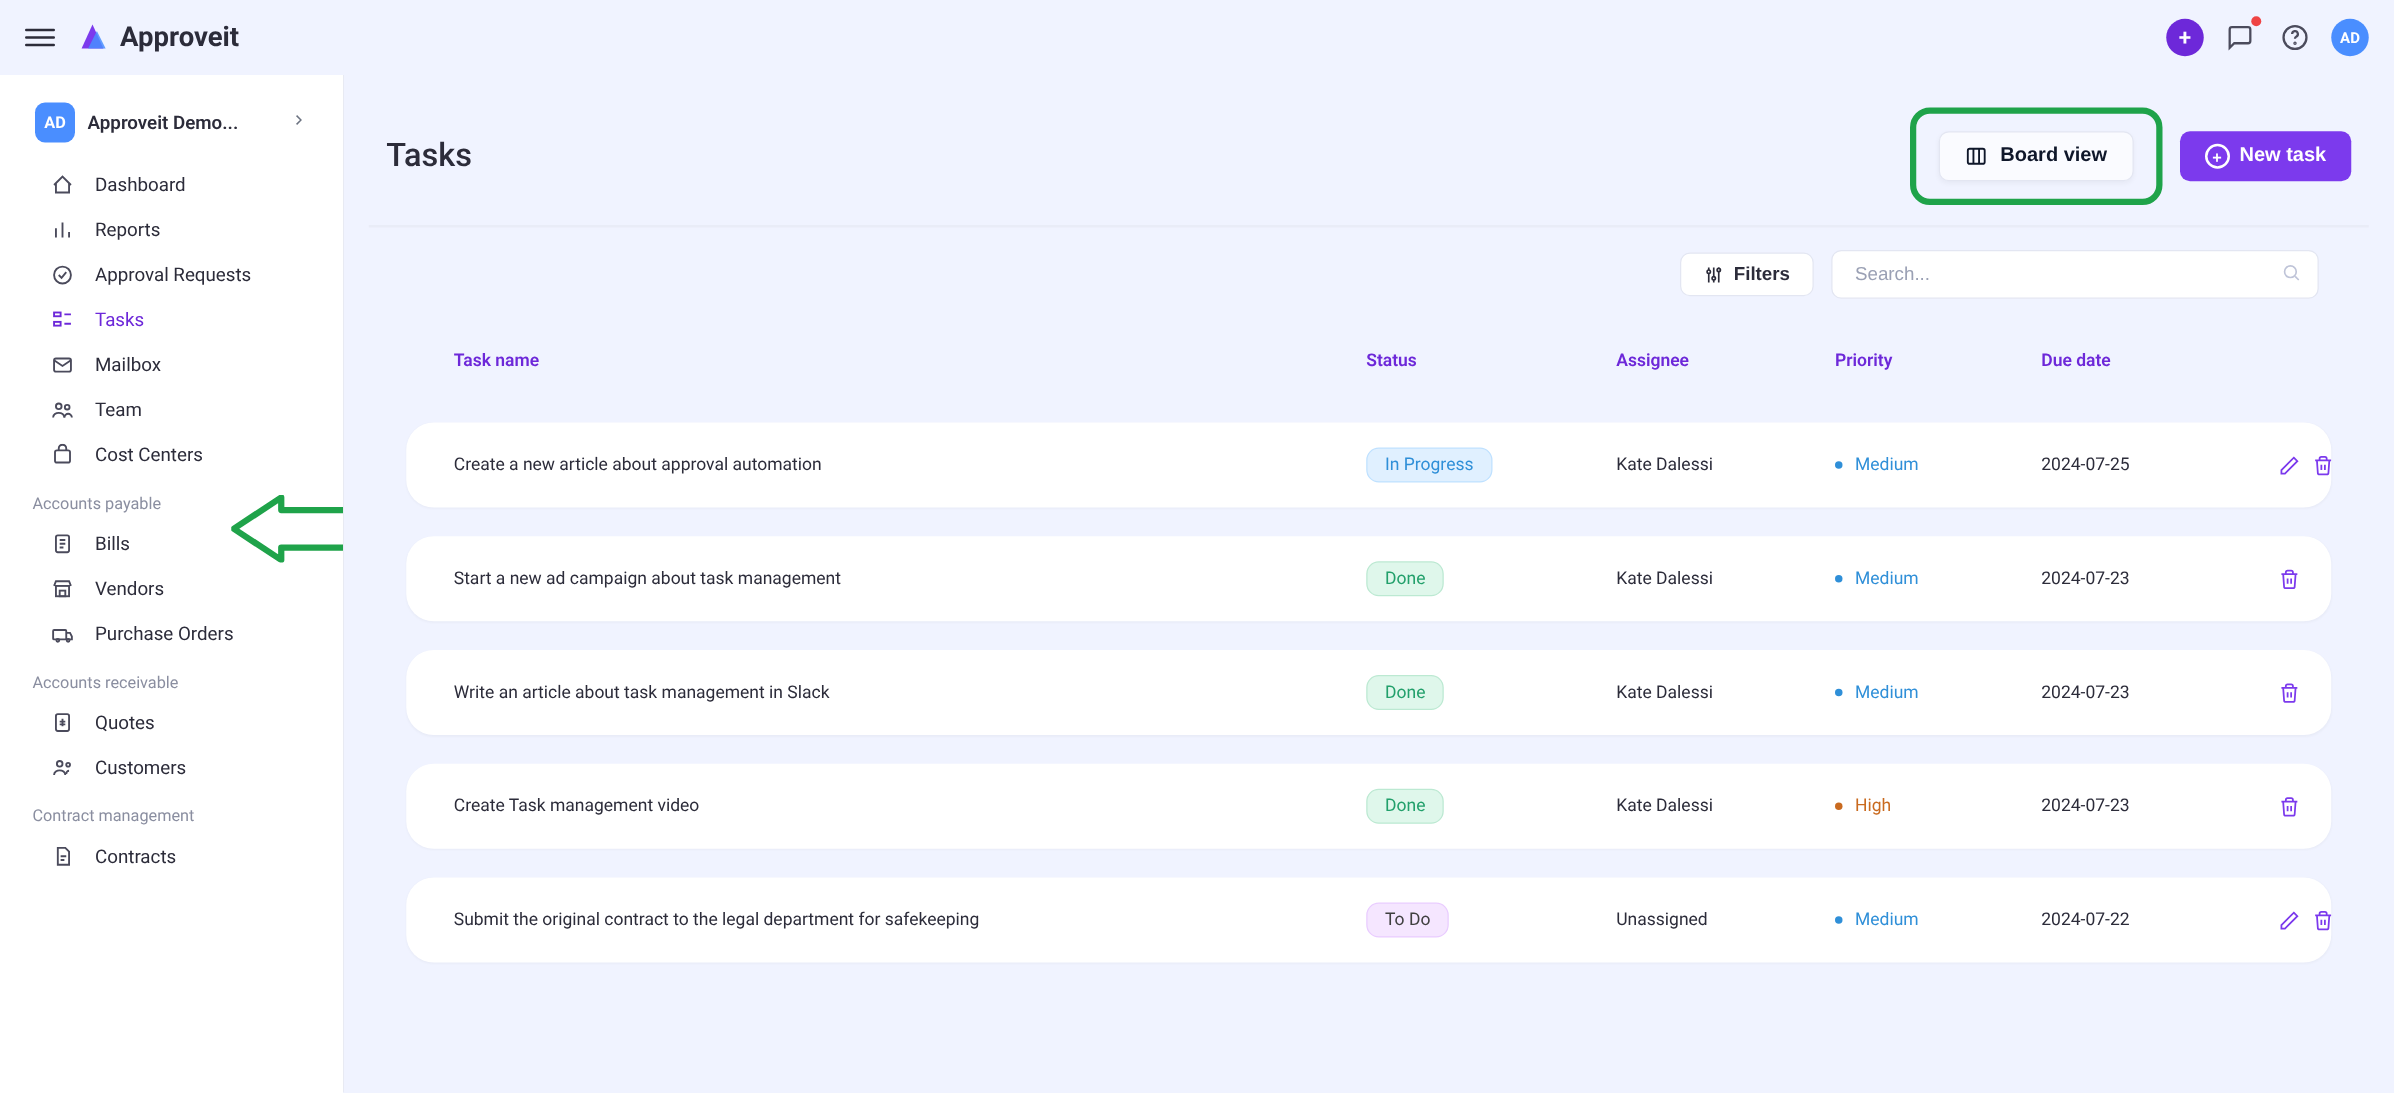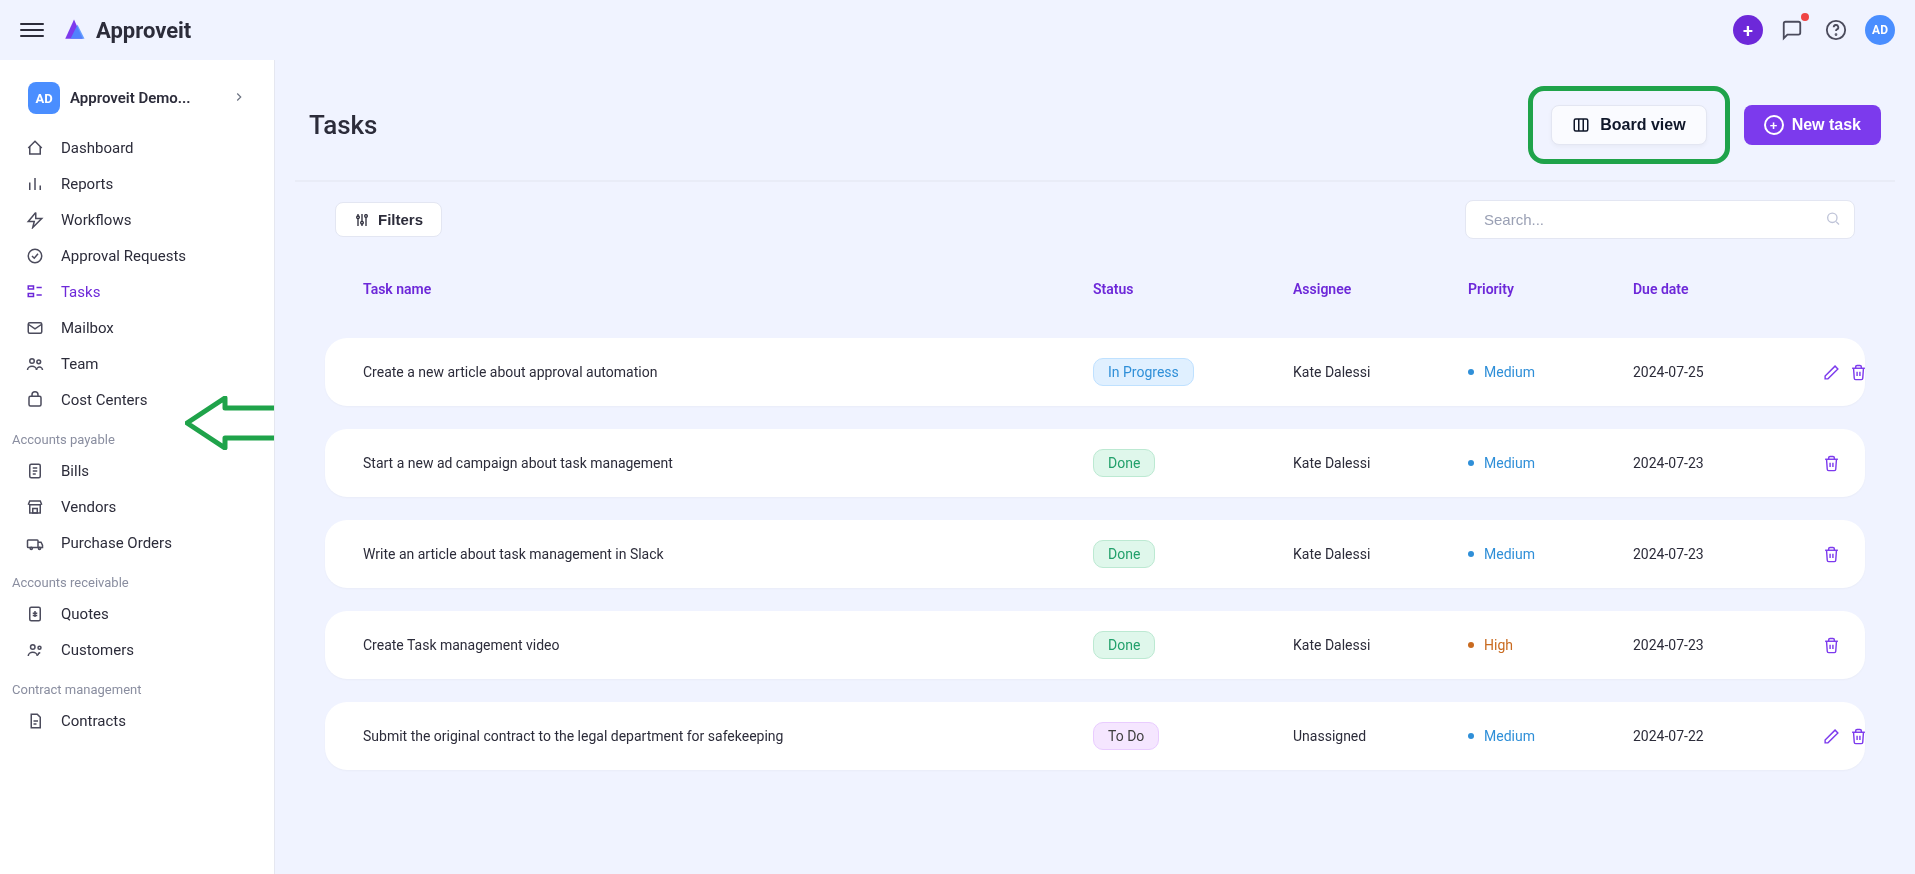--- a/index.html
+++ b/index.html
@@ -46,47 +46,47 @@
   }
   .sidebar::-webkit-scrollbar{width:8px;}
   .sidebar::-webkit-scrollbar-thumb{background:#c5c8d8;border-radius:4px;}
   .workspace-sel{
     display:flex;align-items:center;gap:10px;padding:8px 18px;margin:4px 10px 8px 10px;border-radius:8px;cursor:pointer;
   }
   .ws-avatar{width:32px;height:32px;border-radius:8px;background:#4a8eff;color:#fff;display:flex;align-items:center;justify-content:center;font-weight:700;font-size:13px;}
   .ws-name{flex:1;font-weight:600;font-size:15px;color:#2c2c3a;white-space:nowrap;overflow:hidden;text-overflow:ellipsis;}
   .chev{color:#6b7280;}
   .nav-item{
-    display:flex;align-items:center;gap:16px;padding:8px 25px;cursor:pointer;color:#2c2c3a;font-size:15px;position:relative;
+    display:flex;align-items:center;gap:16px;padding:8px 40px;cursor:pointer;color:#2c2c3a;font-size:15px;position:relative;
   }
   .nav-item .nicon{width:20px;height:20px;display:flex;align-items:center;justify-content:center;color:#4b4b5c;}
   .nav-item.active{color:#6d28d9;}
   .nav-item.active .nicon{color:#6d28d9;}
-  .nav-section{padding:14px 12px 6px;color:#8a8ea0;font-size:13px;}
+  .nav-section{padding:14px 26px 6px;color:#8a8ea0;font-size:13px;}
   
   .tasks-arrow{
     position:absolute; left:185px; top:336px; pointer-events:none;
   }
   
   .main{flex:1;padding:10px 20px 20px 20px;overflow-y:auto;}
   .page-head{display:flex;align-items:center;justify-content:space-between;padding:16px 14px;border-bottom:2px solid #e9ecf7;margin-bottom:18px;}
   .page-title{font-size:26px;font-weight:500;color:#2c2c3a;}
   .page-actions{display:flex;align-items:center;gap:14px;}
   .btn-outline{
     background:#fafbff;border:1px solid #e3e6f2;color:#0f172a;padding:10px 20px;border-radius:8px;font-size:16px;font-weight:600;display:flex;align-items:center;gap:10px;cursor:pointer;box-shadow:0 2px 4px rgba(0,0,0,0.04);
   }
   .btn-primary{
     background:#7c3aed;color:#fff;border:none;padding:10px 20px;border-radius:8px;font-size:16px;font-weight:600;display:flex;align-items:center;gap:8px;cursor:pointer;
   }
   .btn-primary .plus-circ{width:20px;height:20px;border:2px solid #fff;border-radius:50%;display:flex;align-items:center;justify-content:center;font-size:13px;line-height:1;}
   .hl-ring{
     border:5px solid #1fa34a;border-radius:16px;padding:14px 18px; display:inline-flex;
   }
   
-  .list-toolbar{display:flex;justify-content:space-between;align-items:center;gap:14px;padding:0 40px;margin-bottom:20px;}
+  .list-toolbar{display:flex;justify-content:flex-end;align-items:center;gap:14px;padding:0 40px;margin-bottom:20px;}
   .filters-btn{background:#fff;border:1px solid #e3e6f2;border-radius:8px;padding:8px 18px;display:flex;align-items:center;gap:8px;font-weight:600;cursor:pointer;color:#2c2c3a;font-size:15px;}
   .search-wrap{position:relative;width:390px;}
   .search-input{width:100%;border:1px solid #e3e6f2;border-radius:8px;padding:10px 40px 10px 18px;font-size:15px;color:#2c2c3a;background:#fff;}
   .search-input::placeholder{color:#9aa0b4;}
   .search-ic{position:absolute;right:14px;top:50%;transform:translateY(-50%);color:#bfc4d8;}
   
   .tbl-wrap{padding:0 30px;}
   .tbl-head{display:flex;align-items:center;padding:22px 38px 18px 38px;color:#6d28d9;font-weight:600;font-size:14px;}
   .col-name{flex:0 0 730px;}
   .col-status{flex:0 0 200px;}
@@ -168,28 +168,20 @@
         </div>
         <div class="nav-item">
           <span class="nicon">
             <svg width="18" height="18" viewBox="0 0 24 24" fill="none" stroke="currentColor" stroke-width="2">
               <line x1="5" y1="20" x2="5" y2="10"></line>
               <line x1="12" y1="20" x2="12" y2="4"></line>
               <line x1="19" y1="20" x2="19" y2="14"></line>
             </svg>
           </span>
           <span>Reports</span>
-        </div>
-        <div class="nav-item">
-          <span class="nicon">
-            <svg width="18" height="18" viewBox="0 0 24 24" fill="none" stroke="currentColor" stroke-width="2">
-              <polyline points="13 2 3 14 11 14 9 22 21 10 13 10 13 2"></polyline>
-            </svg>
-          </span>
-          <span>Workflows</span>
         </div>
         <div class="nav-item">
           <span class="nicon">
             <svg width="18" height="18" viewBox="0 0 24 24" fill="none" stroke="currentColor" stroke-width="2">
               <circle cx="12" cy="12" r="9"></circle>
               <polyline points="8 12 11 15 16 9"></polyline>
             </svg>
           </span>
           <span>Approval Requests</span>
         </div>

